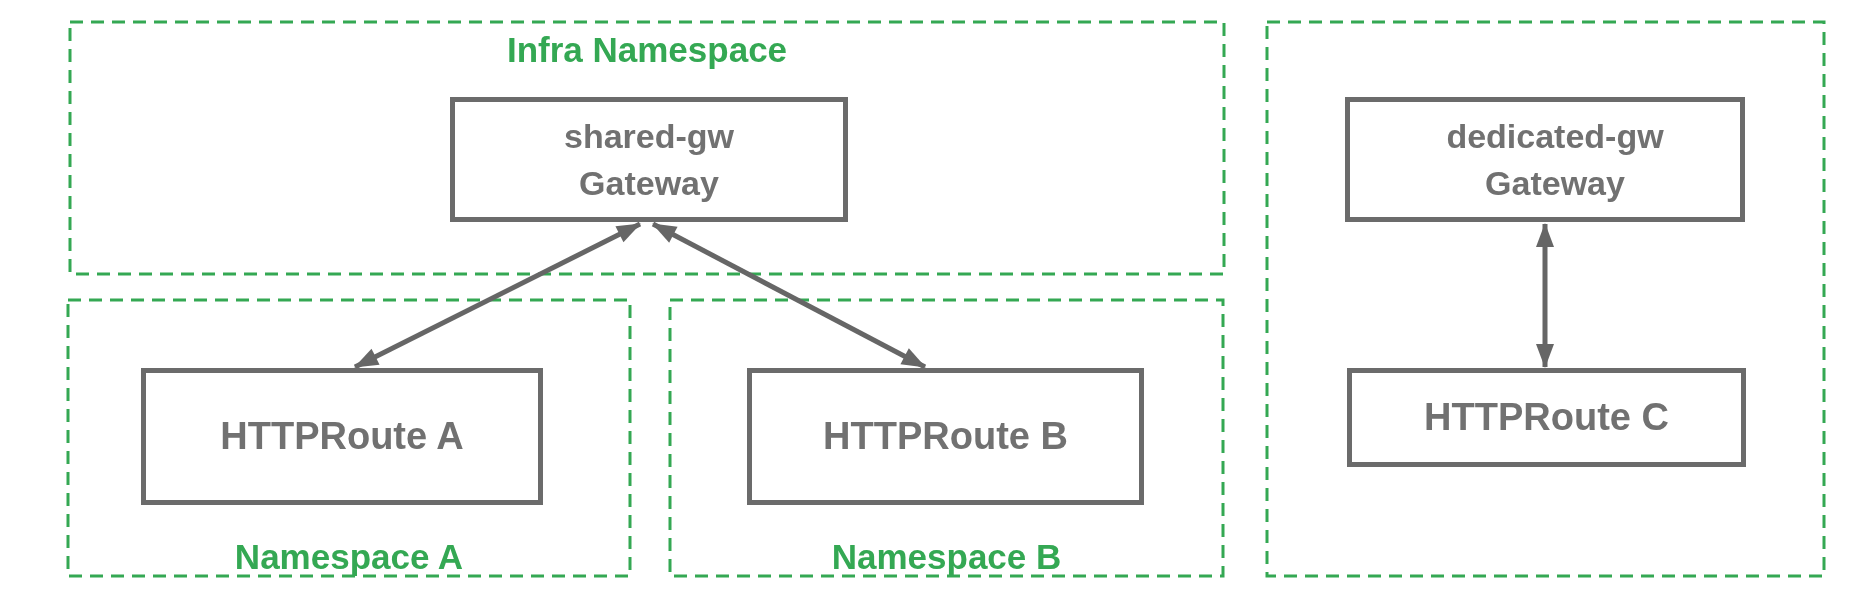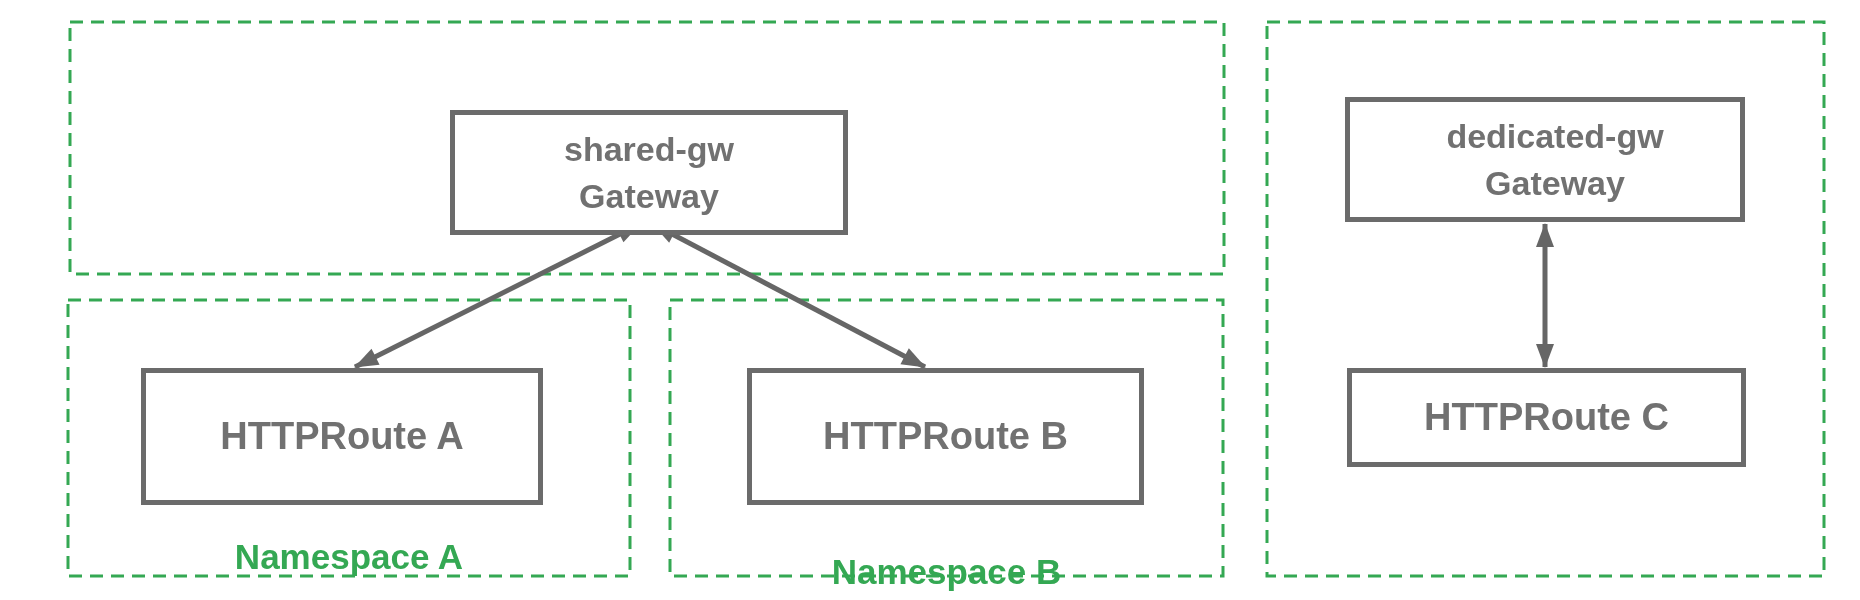--- a/index.html
+++ b/index.html
@@ -49,24 +49,25 @@
     <rect x="70" y="22" width="1154" height="252" fill="none" stroke="#34a853" stroke-width="3" stroke-dasharray="13 8"></rect>
     <rect x="68" y="300" width="562" height="276" fill="none" stroke="#34a853" stroke-width="3" stroke-dasharray="13 8"></rect>
     <rect x="670" y="300" width="553" height="276" fill="none" stroke="#34a853" stroke-width="3" stroke-dasharray="13 8"></rect>
     <rect x="1267" y="22" width="557" height="554" fill="none" stroke="#34a853" stroke-width="3" stroke-dasharray="13 8"></rect>
 
     <line x1="640" y1="224" x2="355" y2="367" stroke="#666666" stroke-width="5" marker-start="url(#ah)" marker-end="url(#ah)"></line>
     <line x1="653" y1="224" x2="925" y2="367" stroke="#666666" stroke-width="5" marker-start="url(#ah)" marker-end="url(#ah)"></line>
     <line x1="1545" y1="224" x2="1545" y2="367" stroke="#666666" stroke-width="5" marker-start="url(#ah)" marker-end="url(#ah)"></line>
   </svg>
 
+  <div class="ns-label" style="left:70px;width:1154px;top:30px;">Infra Namespace</div>
   <div class="ns-label" style="left:68px;width:562px;top:537px;">Namespace A</div>
-  <div class="ns-label" style="left:670px;width:553px;top:537px;margin-top:15px;">Namespace B</div>
+  <div class="ns-label" style="left:670px;width:553px;top:537px;">Namespace B</div>
 
-  <div class="node gw-node" style="left:450px;top:110px;width:398px;height:125px;">
+  <div class="node gw-node" style="left:450px;top:97px;width:398px;height:125px;">
     <div class="line">shared-gw</div>
     <div class="line">Gateway</div>
   </div>
   <div class="node gw-node" style="left:1345px;top:97px;width:400px;height:125px;padding-left:20px;">
     <div class="line">dedicated-gw</div>
     <div class="line">Gateway</div>
   </div>
 
   <div class="node route-node" style="left:141px;top:368px;width:402px;height:137px;">
     <div class="line">HTTPRoute A</div>

